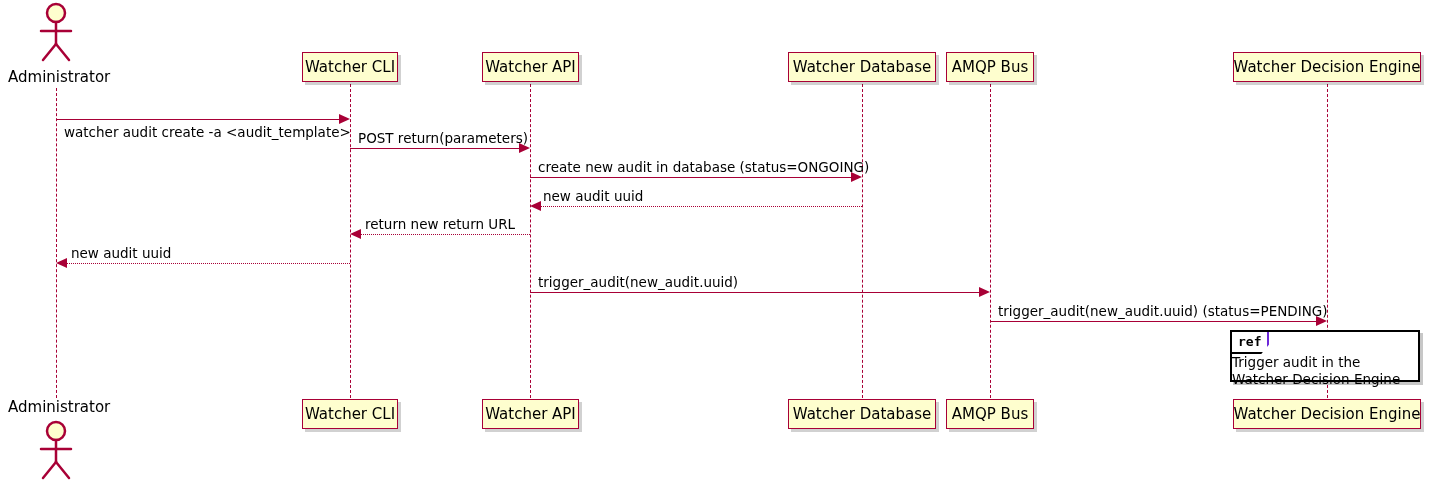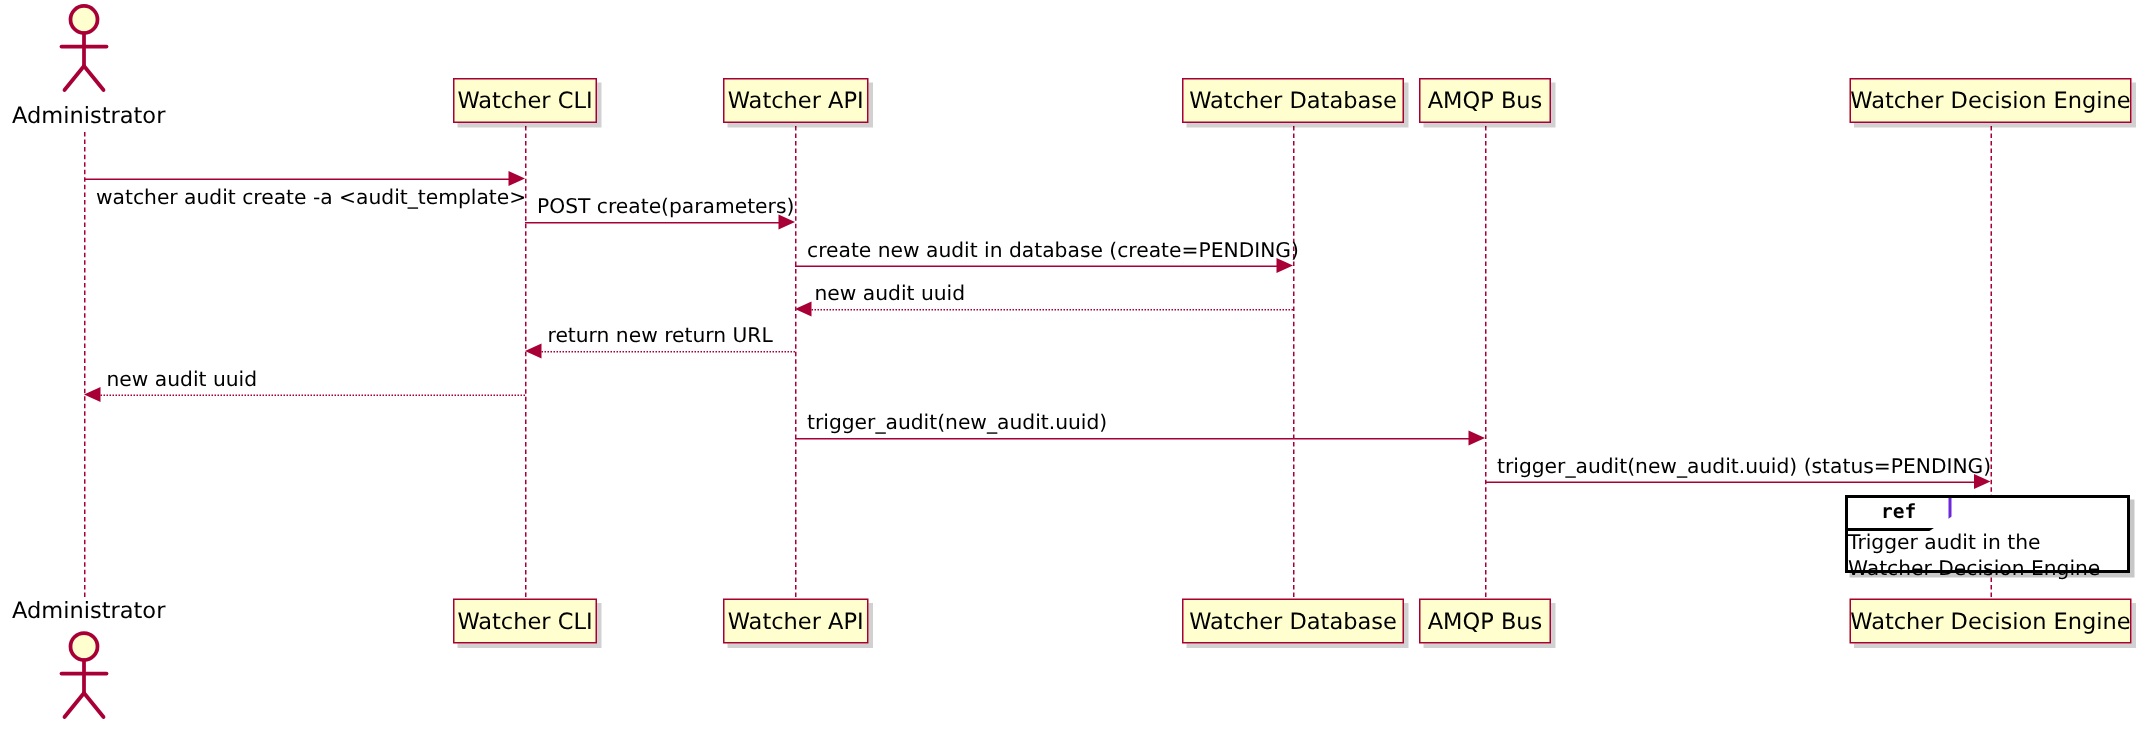--- a/index.html
+++ b/index.html
@@ -16,21 +16,21 @@
   .msg-label{position:absolute;font-size:13.5px;color:#000;white-space:nowrap;}
   .arrow-line{position:absolute;height:0;border-top:1.5px solid #A80036;}
   .arrow-line.dotted{border-top:1.5px dotted #A80036;}
   .arrow-head{position:absolute;width:0;height:0;
      border-top:5px solid transparent;border-bottom:5px solid transparent;}
   .arrow-head.right{border-left:11px solid #A80036;}
   .arrow-head.left{border-right:11px solid #A80036;}
 
   .refbox{position:absolute;background:#ffffff;border:2px solid #000;
      box-shadow:3px 3px 0 rgba(0,0,0,0.22);box-sizing:border-box;}
-  .ref-tab{position:absolute;left:0;top:0;height:20px;padding:0 22px;
+  .ref-tab{position:absolute;left:0;top:0;height:20px;padding:0 6px;
      background:#fff;border-right:2px solid #6d28d9;border-bottom:2px solid #000;
      font-family:"DejaVu Sans Mono","Liberation Mono",monospace;font-weight:bold;
      font-size:13px;line-height:20px;color:#000;
      clip-path:polygon(0 0,100% 0,100% 55%,78% 100%,0 100%);}
   .ref-body{position:absolute;left:0;right:0;top:22px;text-align:left;
      font-size:13.5px;line-height:17px;color:#000;}
 
   .actor-svg{position:absolute;}
 </style>
 </head>
@@ -96,25 +96,25 @@
     <span>AMQP Bus</span>
   </div>
   <div class="participant" style="left:1233px;top:399px;width:188px;height:30px;">
     <span>Watcher Decision Engine</span>
   </div>
 
   <div class="msg-label" style="left:64px;top:101px;margin-top:23px;">watcher audit create -a &lt;audit_template&gt;</div>
   <div class="arrow-line" style="left:56px;top:119px;width:287px;"></div>
   <div class="arrow-head right" style="left:339px;top:114px;"></div>
 
-  <div class="msg-label" style="left:358px;top:130px;">POST create(parameters)</div>
+  <div class="msg-label" style="left:358px;top:130px;">POST return(parameters)</div>
   <div class="arrow-line" style="left:350px;top:148px;width:173px;"></div>
   <div class="arrow-head right" style="left:519px;top:143px;"></div>
 
-  <div class="msg-label" style="left:538px;top:159px;">create new audit in database (create=PENDING)</div>
+  <div class="msg-label" style="left:538px;top:159px;">create new audit in database (status=ONGOING)</div>
   <div class="arrow-line" style="left:530px;top:177px;width:325px;"></div>
   <div class="arrow-head right" style="left:851px;top:172px;"></div>
 
   <div class="msg-label" style="left:543px;top:188px;">new audit uuid</div>
   <div class="arrow-line dotted" style="left:537px;top:206px;width:325px;"></div>
   <div class="arrow-head left" style="left:530px;top:201px;"></div>
 
   <div class="msg-label" style="left:365px;top:216px;">return new return URL</div>
   <div class="arrow-line dotted" style="left:357px;top:234px;width:173px;"></div>
   <div class="arrow-head left" style="left:350px;top:229px;"></div>

